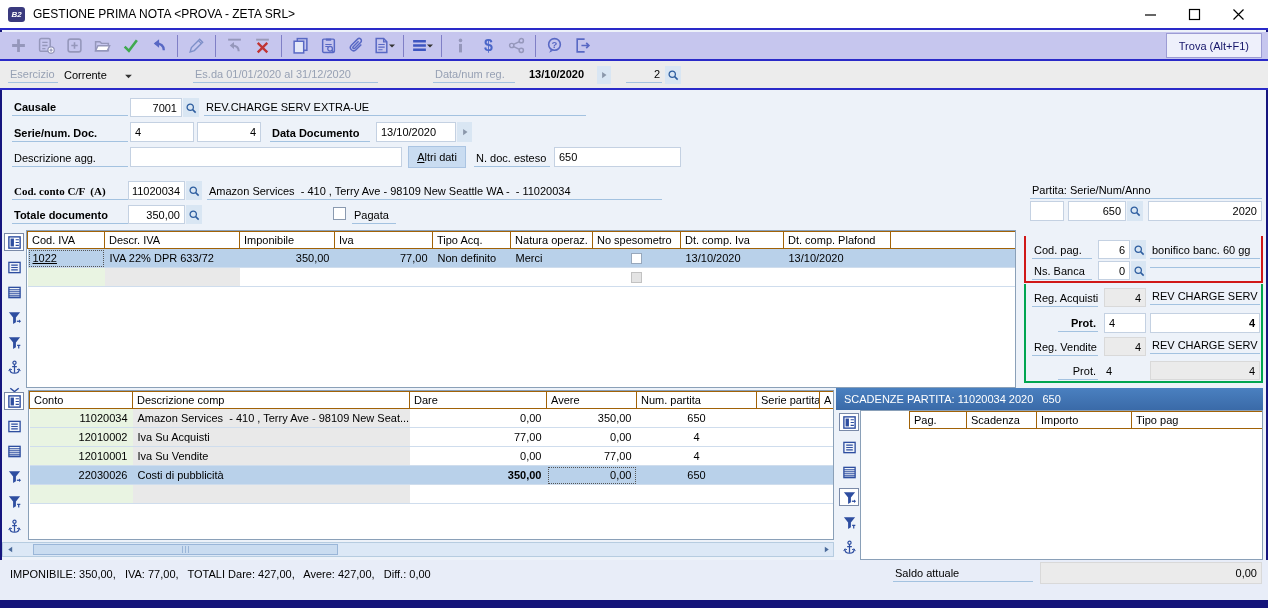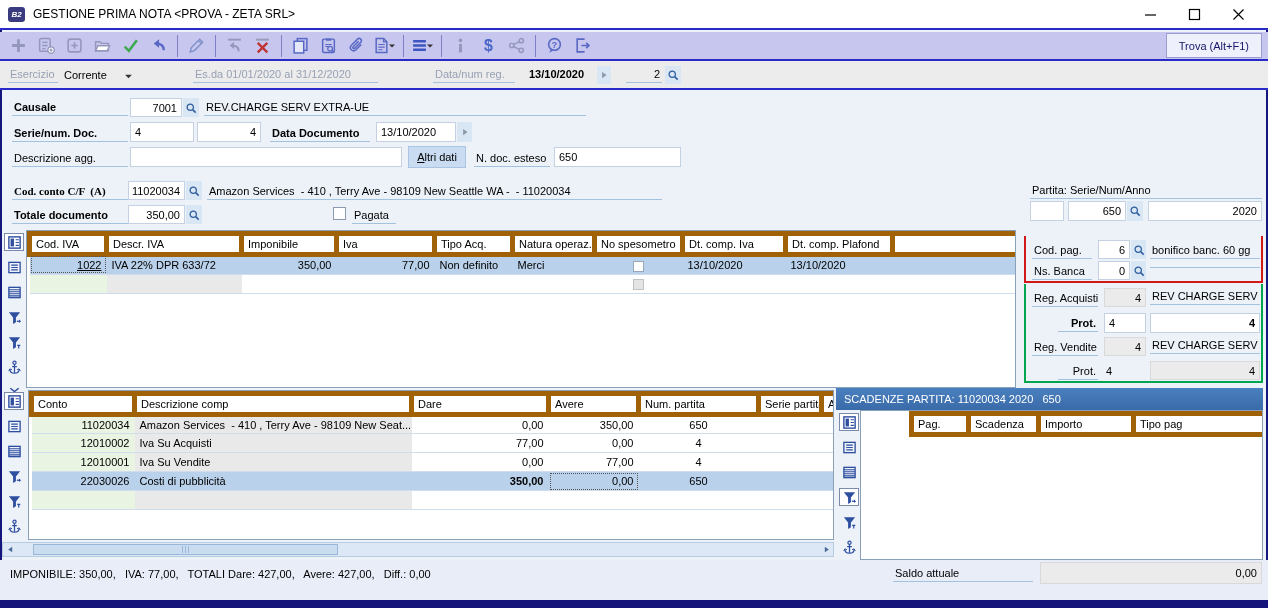--- a/index.html
+++ b/index.html
@@ -39,21 +39,21 @@
   .arrbtn{background:#d9e6f3;color:#8a97aa;display:flex;align-items:center;justify-content:center;}
   .arrbtn svg{width:10px;height:10px;}
   .cbx{background:#fff;border:1px solid #8a9ab0;width:13px;height:13px;}
   .altri-btn{display:block;background:#c9dcf1;border:1px solid #aac4e2;font-size:11px;font-family:"Liberation Sans",sans-serif;text-align:center;line-height:20px;padding:0;}
   .altri-btn::first-letter{text-decoration:underline;}
   .redbox{border:2px solid #d01818;border-top:none;}
   .greenbox{border:2px solid #00a550;border-top:none;}
   
   .tblwrap{background:#fff;border:1px solid #8aa0b8;overflow:hidden;}
   table{border-collapse:collapse;table-layout:fixed;background:#fff;}
-  th{border:5px solid #a16207;font-weight:normal;font-size:11px;text-align:left;padding:2px 4px;height:16px;white-space:nowrap;overflow:hidden;background:#fff;}
+  th{border:1px solid #a16207;font-weight:normal;font-size:11px;text-align:left;padding:2px 4px;height:16px;white-space:nowrap;overflow:hidden;background:#fff;}
   td{font-size:11px;padding:2px 5px;height:19px;border-bottom:1px solid #cfdded;white-space:pre;overflow:hidden;}
   tr.sel td{background:#b9d1ea;}
   td.green{background:#e9f4e2;}
   td.grey{background:#e9e9e9;}
   td.focus{background:#fdfbe1;outline:1px dotted #555;outline-offset:-2px;}
   td.bold{font-weight:bold;}
   .cb{display:inline-block;width:11px;height:11px;background:#fff;border:1px solid #98a8bc;vertical-align:middle;}
   .cb.off{background:#e4e4e4;border-color:#c2c2c2;}
   
   .strip{display:flex;flex-direction:column;gap:7px;align-items:center;width:24px;}
@@ -500,30 +500,30 @@
 
   <div class="abs tblwrap" style="left:26px;top:230px;width:990px;height:158px;">
     <table style="width: 988px;">
         <thead>
           <tr>
             <th style="width: 77px;">Cod. IVA</th>
             <th style="width: 135px;">Descr. IVA</th>
             <th style="width: 95px;">Imponibile</th>
             <th style="width: 98px;">Iva</th>
             <th style="width: 78px;">Tipo Acq.</th>
-            <th style="width: 82px;">Natura operaz.</th>
+            <th style="width: 82px; text-align: center;">Natura operaz.</th>
             <th style="width: 88px;">No spesometro</th>
             <th style="width: 103px;">Dt. comp. Iva</th>
             <th style="width: 107px;">Dt. comp. Plafond</th>
             <th style="width: 125px;"></th>
           </tr>
         </thead>
         <tbody>
           <tr class="sel">
-            <td class="focus" style="text-align: right; text-decoration: underline;">1022</td>
+            <td class="focus" style="text-align: left; text-decoration: underline;">1022</td>
             <td style="text-align: left;">IVA 22% DPR 633/72</td>
             <td style="text-align: right;">350,00</td>
             <td style="text-align: right;">77,00</td>
             <td style="text-align: left;">Non definito</td>
             <td style="text-align: left;">Merci</td>
             <td style="text-align: center;"><span class="cb"></span></td>
             <td style="text-align: left;">13/10/2020</td>
             <td style="text-align: left;">13/10/2020</td>
             <td style="text-align: left;"></td>
           </tr>

